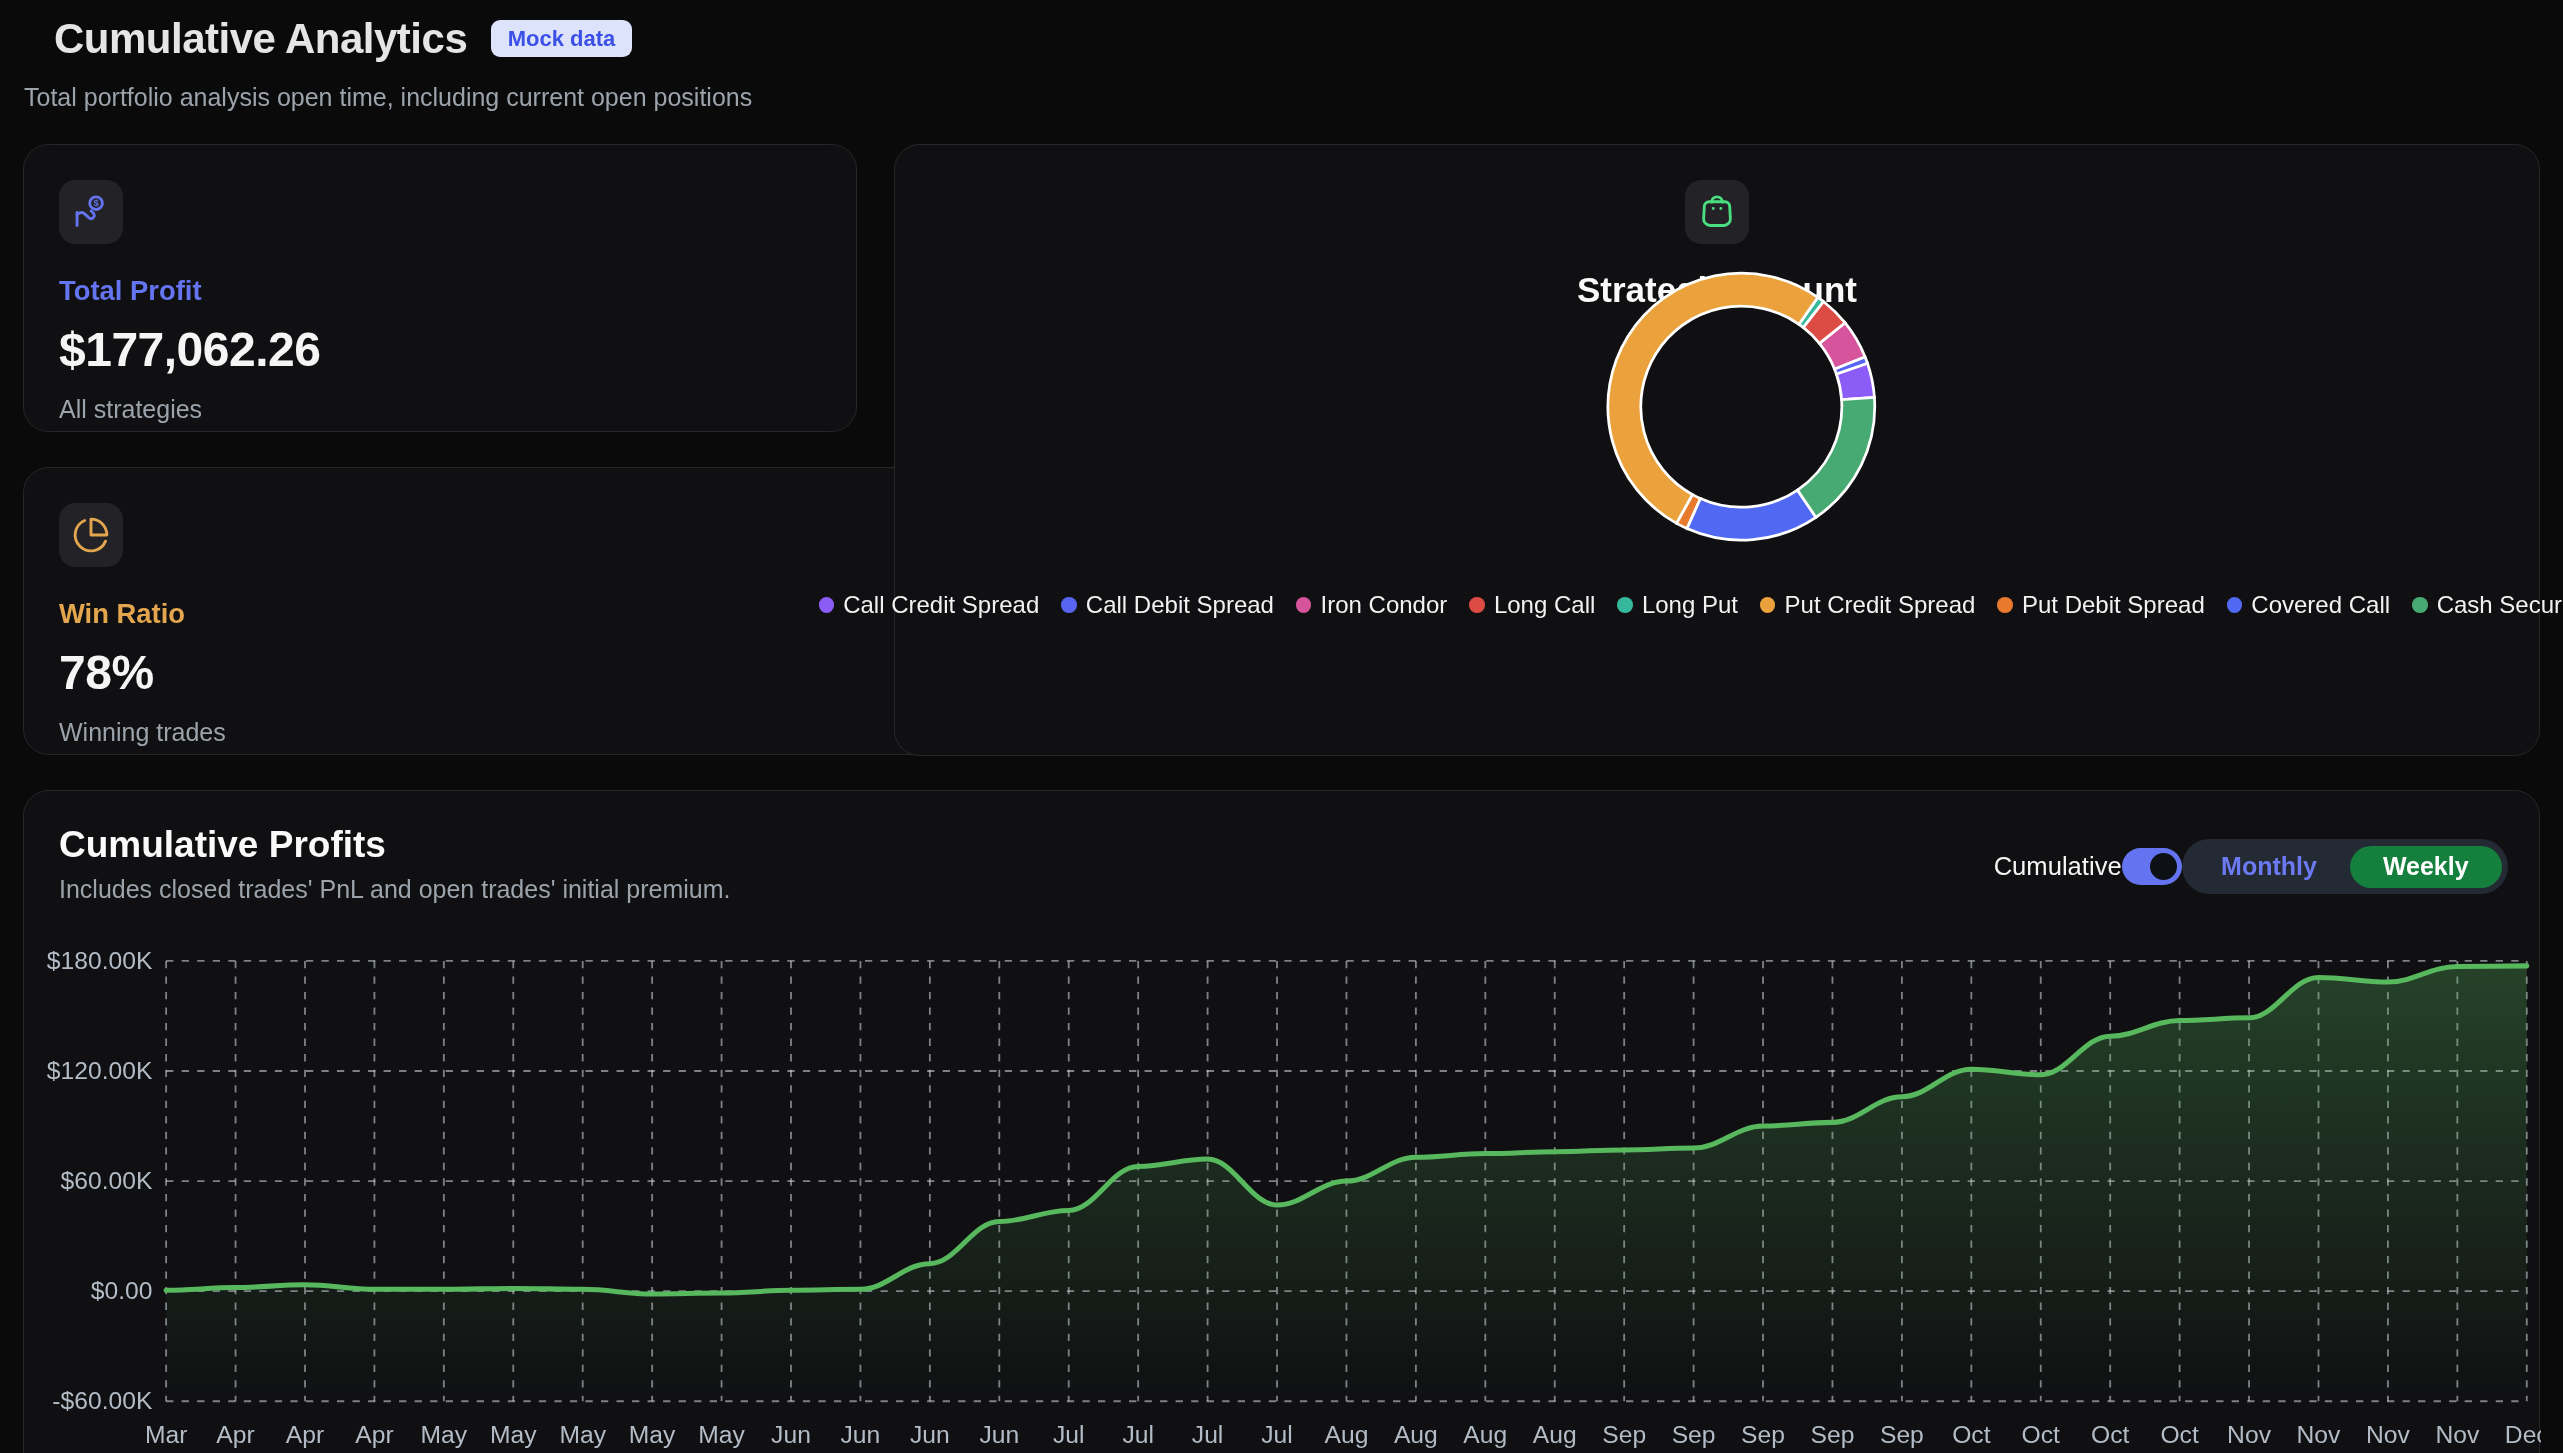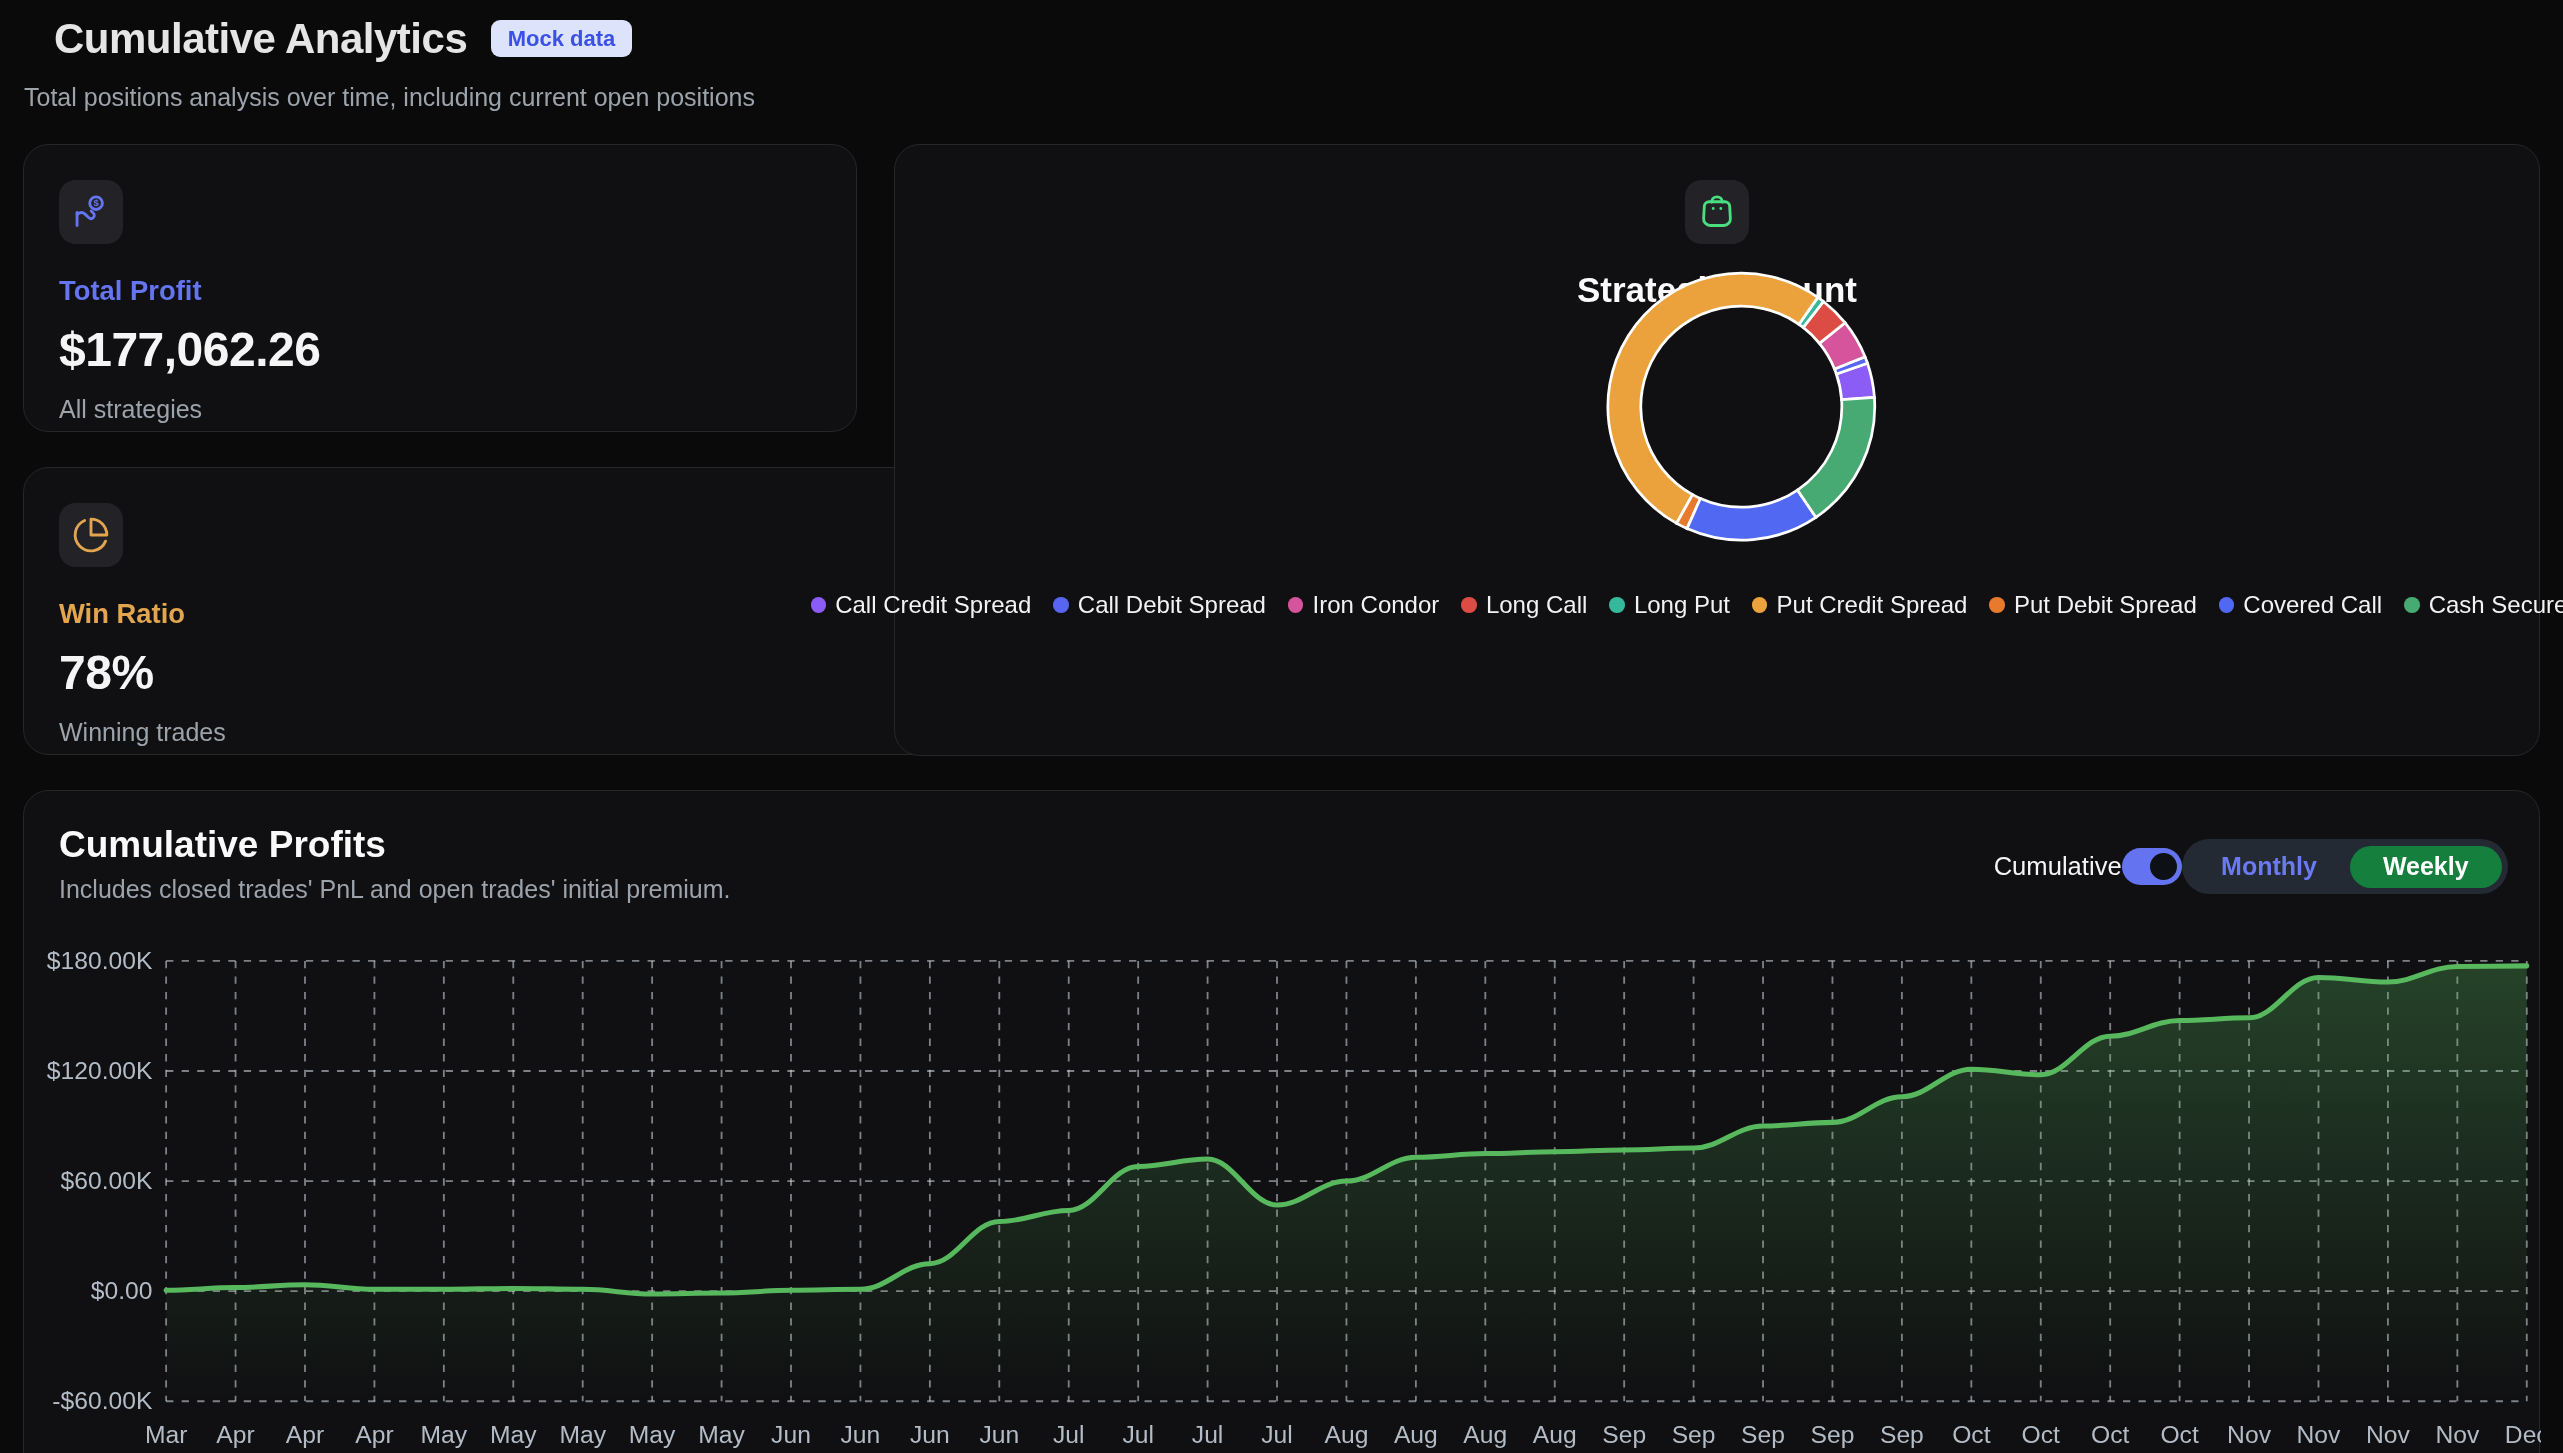--- a/index.html
+++ b/index.html
@@ -37,21 +37,21 @@
   .stat-sub   { margin-top:18.3px; font-size:25px; color:#9ca3ab; }
   .accent-indigo { color:#6575f2; }
   .accent-amber  { color:#e3a64e; }
 
   
   #card-strategies { left:894px; top:144px; width:1646px; height:612px; padding:35px; }
   .strategies-head { display:flex; align-items:center; gap:25.6px;flex-direction:column; }
   .strategies-title { font-size:35px; font-weight:700; color:#fafafa; }
   #donut-svg { position:absolute; left:0; top:0; width:1646px; height:612px; }
   .legend {
-    position:absolute; left:0; top:446px; width:100%;
+    position:absolute; left:8px; top:446px; width:100%;
     display:flex; justify-content:center; align-items:center; gap:22px;
   }
   .legend-item { display:flex; align-items:center; gap:9.1px; cursor:pointer; }
   .legend-dot { width:15.5px; height:15.5px; border-radius:50%; flex:none; }
   .legend-label { font-size:24px; color:#f2f2f3; white-space:nowrap; }
 
   
   #card-profits { left:23px; top:790px; width:2517px; height:722px; }
   .profits-title { position:absolute; left:35px; top:33px; font-size:37px; font-weight:700; color:#fafafa; }
   .profits-subtitle { position:absolute; left:35px; top:84px; font-size:25px; color:#9ca3ab; }
@@ -77,21 +77,21 @@
   text.axis-label { fill:#b3bcc6; font-family:"Liberation Sans", sans-serif; font-size:27px; }
 </style>
 </head>
 <body>
 
 <header class="page-header">
   <div class="title-row">
     <h1 class="page-title">Cumulative Analytics</h1>
     <span class="mock-badge">Mock data</span>
   </div>
-  <div class="page-subtitle">Total positions analysis over time, including current open positions</div>
+  <div class="page-subtitle">Total portfolio analysis open time, including current open positions</div>
 </header>
 
 <section class="card" id="card-total-profit">
   <div class="icon-tile accent-indigo">
       <svg viewBox="0 0 24 24" fill="none" stroke="currentColor" stroke-width="1.8" stroke-linecap="round" stroke-linejoin="round">
         <circle cx="15.2" cy="6.4" r="4"></circle>
         <text x="15.2" y="8.4" font-size="6" font-weight="bold" text-anchor="middle" fill="currentColor" stroke="none">$</text>
         <path d="M3.2 13.6c1.7-1.7 3.6-1.7 5.2-.1l2.1 2c.9.8 2.2.8 3 0 .8-.8.8-2.1-.1-2.9l-1.3-1.2"></path>
         <path d="M3.2 12.3v8.2"></path>
       </svg>

